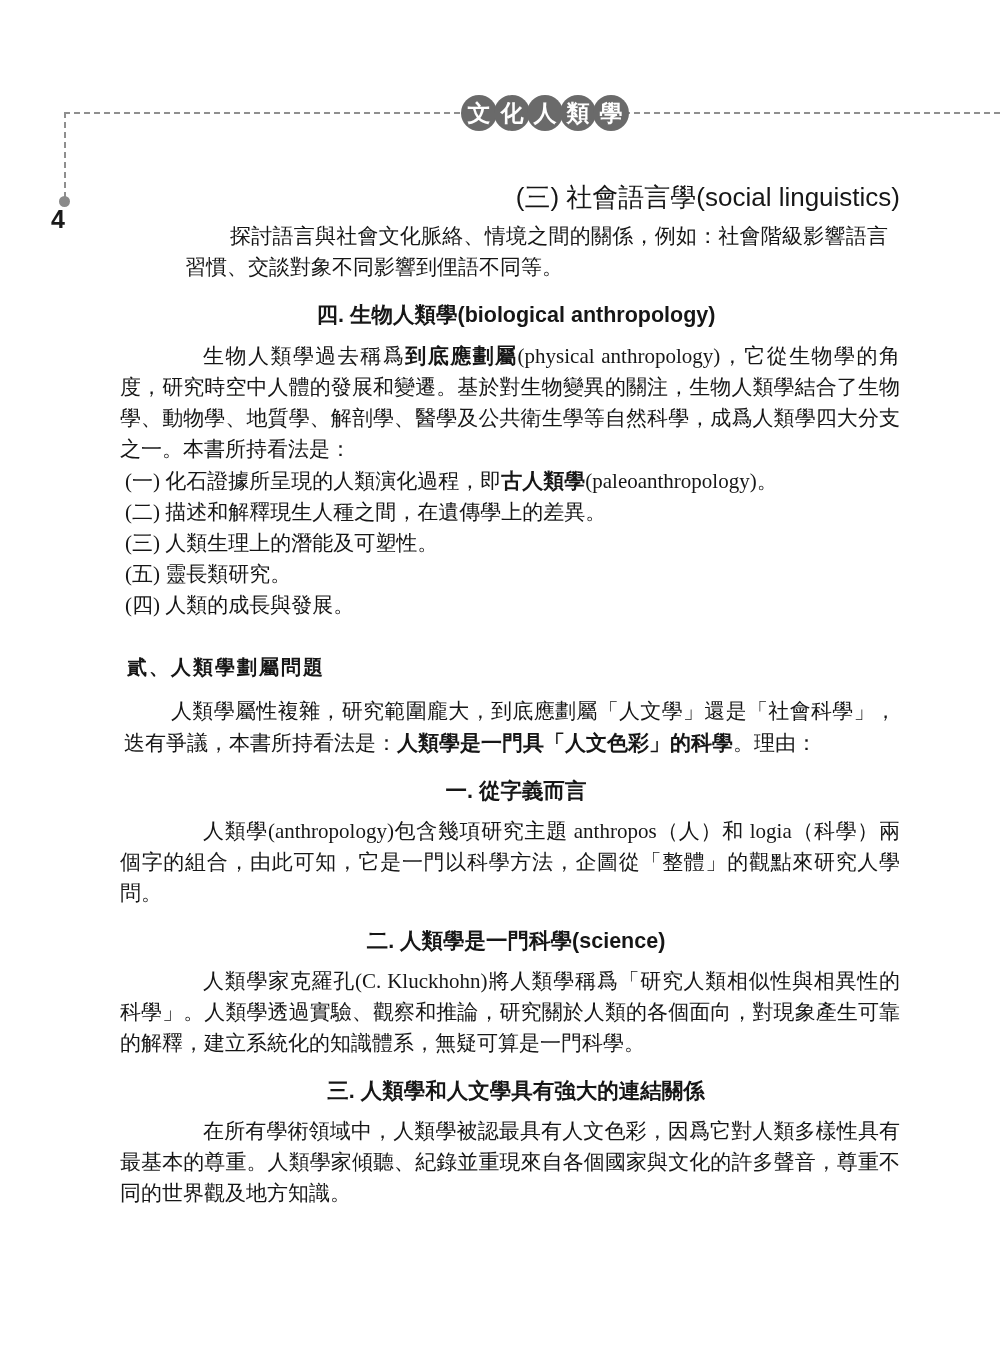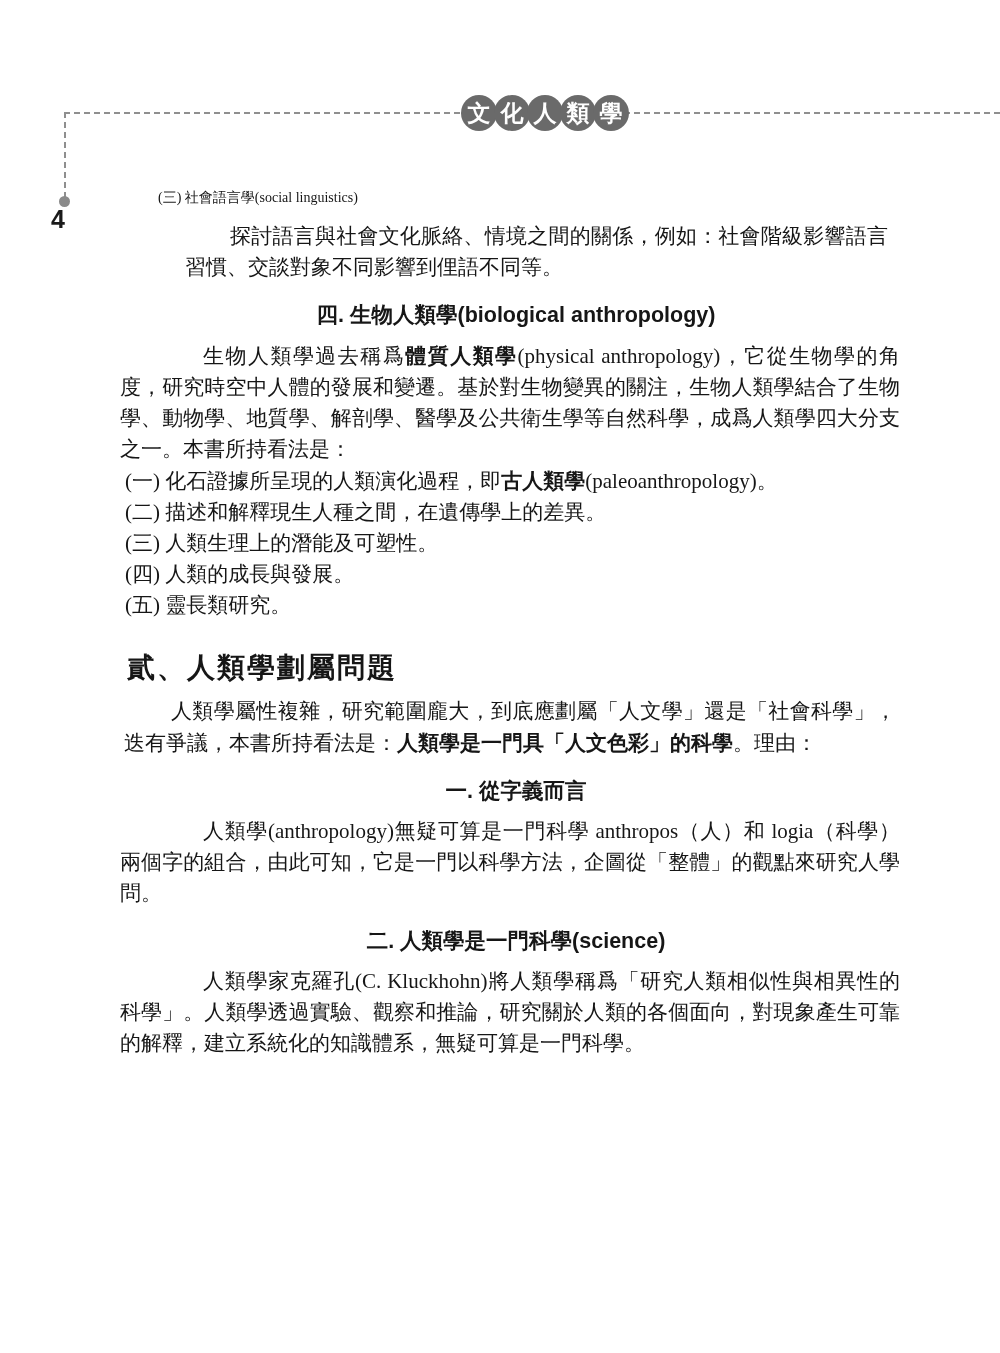--- a/index.html
+++ b/index.html
@@ -20,30 +20,30 @@
   
   .header-title{position:absolute;left:461px;top:95px;display:flex;z-index:2;}
   .circle{width:36px;height:36px;border-radius:50%;background:#6a6a6a;
     color:#ffffff;font-family:"Liberation Sans","DejaVu Sans",sans-serif;
     font-weight:bold;font-size:23px;line-height:36px;text-align:center;
     margin-right:-3px;flex:0 0 36px;}
   
   .content{position:absolute;left:120px;top:182px;width:780px;
     font-size:21px;line-height:31px;text-align:justify;}
   .b{font-family:"Liberation Sans","DejaVu Sans",sans-serif;font-weight:bold;text-align:center;}
-  .subitem-head{margin:0 0 2px 38px;font-family:Liberation Serif, serif;
-    font-size:14px;text-align:left;}
+  .subitem-head{margin:0 0 2px 38px;font-family:Liberation Sans, sans-serif;
+    font-size:26px;text-align:right;}
   .subitem-par{margin:8px 12px 0 65px;text-indent:45px;}
   .sec-head{margin:17px 0 9px 12px;font-family:"Liberation Sans","DejaVu Sans",sans-serif;
     font-weight:bold;font-size:21.5px;text-align:center;}
   .par{margin:0;text-indent:83px;}
   .par-intro{margin:4px;text-indent:47px;}
   .topic-list{margin:0 0 0 5px;}
   .list-item{margin:0;text-align:left;}
-  .big-head{margin:31px 0 13px 7px;font-weight:bold;font-size:28px;
+  .big-head{margin:31px 0 13px 7px;font-weight:bold;font-size:20px;
     letter-spacing:2px;text-align:left;}
 </style>
 </head>
 <body>
 
 <div class="frame-h"></div>
 <div class="frame-v"></div>
 <div class="frame-dot"></div>
 <div class="page-num">4</div>
 
@@ -54,37 +54,41 @@
   <span class="circle">類</span>
   <span class="circle">學</span>
 </div>
 
 <div class="content">
 
   <div class="subitem-head">(三) 社會語言學(social linguistics)</div>
   <div class="subitem-par">探討語言與社會文化脈絡、情境之間的關係，例如：社會階級影響語言習慣、交談對象不同影響到俚語不同等。</div>
 
   <div class="sec-head">四. 生物人類學(biological anthropology)</div>
-  <div class="par"><span>生物人類學過去稱爲</span><span class="b">體質人類學</span><span>(physical anthropology)，它從生物學的角度，研究時空中人體的發展和變遷。基於對生物變異的關注，生物人類學結合了生物學、動物學、地質學、解剖學、醫學及公共衛生學等自然科學，成爲人類學四大分支之一。本書所持看法是：</span></div>
+  <div class="par"><span>生物人類學過去稱爲</span><span class="b">到底應劃屬</span><span>(physical anthropology)，它從生物學的角度，研究時空中人體的發展和變遷。基於對生物變異的關注，生物人類學結合了生物學、動物學、地質學、解剖學、醫學及公共衛生學等自然科學，成爲人類學四大分支之一。本書所持看法是：</span></div>
 
   <div class="topic-list">
     <div class="list-item"><span>(一) 化石證據所呈現的人類演化過程，即</span><span class="b">古人類學</span><span>(paleoanthropology)。</span></div>
     <div class="list-item"><span>(二) 描述和解釋現生人種之間，在遺傳學上的差異。</span></div>
     <div class="list-item"><span>(三) 人類生理上的潛能及可塑性。</span></div>
+    <div class="list-item"><span>(五) 靈長類研究。</span></div>
     <div class="list-item"><span>(四) 人類的成長與發展。</span></div>
-    <div class="list-item"><span>(五) 靈長類研究。</span></div>
   </div>
 
   <div class="big-head">貳、人類學劃屬問題</div>
   <div class="par-intro"><span>人類學屬性複雜，研究範圍龐大，到底應劃屬「人文學」還是「社會科學」，迭有爭議，本書所持看法是：</span><span class="b">人類學是一門具「人文色彩」的科學</span><span>。理由：</span></div>
 
   <div>
     <div class="sec-head">一. 從字義而言</div>
-    <div class="par">人類學(anthropology)無疑可算是一門科學 anthropos（人）和 logia（科學）兩個字的組合，由此可知，它是一門以科學方法，企圖從「整體」的觀點來研究人學問。</div>
+    <div class="par">人類學(anthropology)包含幾項研究主題 anthropos（人）和 logia（科學）兩個字的組合，由此可知，它是一門以科學方法，企圖從「整體」的觀點來研究人學問。</div>
   </div>
 
   <div>
     <div class="sec-head">二. 人類學是一門科學(science)</div>
     <div class="par">人類學家克羅孔(C. Kluckhohn)將人類學稱爲「研究人類相似性與相異性的科學」。人類學透過實驗、觀察和推論，研究關於人類的各個面向，對現象產生可靠的解釋，建立系統化的知識體系，無疑可算是一門科學。</div>
   </div>
 
+  <div>
+    <div class="sec-head">三. 人類學和人文學具有強大的連結關係</div>
+    <div class="par">在所有學術領域中，人類學被認最具有人文色彩，因爲它對人類多樣性具有最基本的尊重。人類學家傾聽、紀錄並重現來自各個國家與文化的許多聲音，尊重不同的世界觀及地方知識。</div>
+  </div>
 
 </div>
 
 </body></html>

